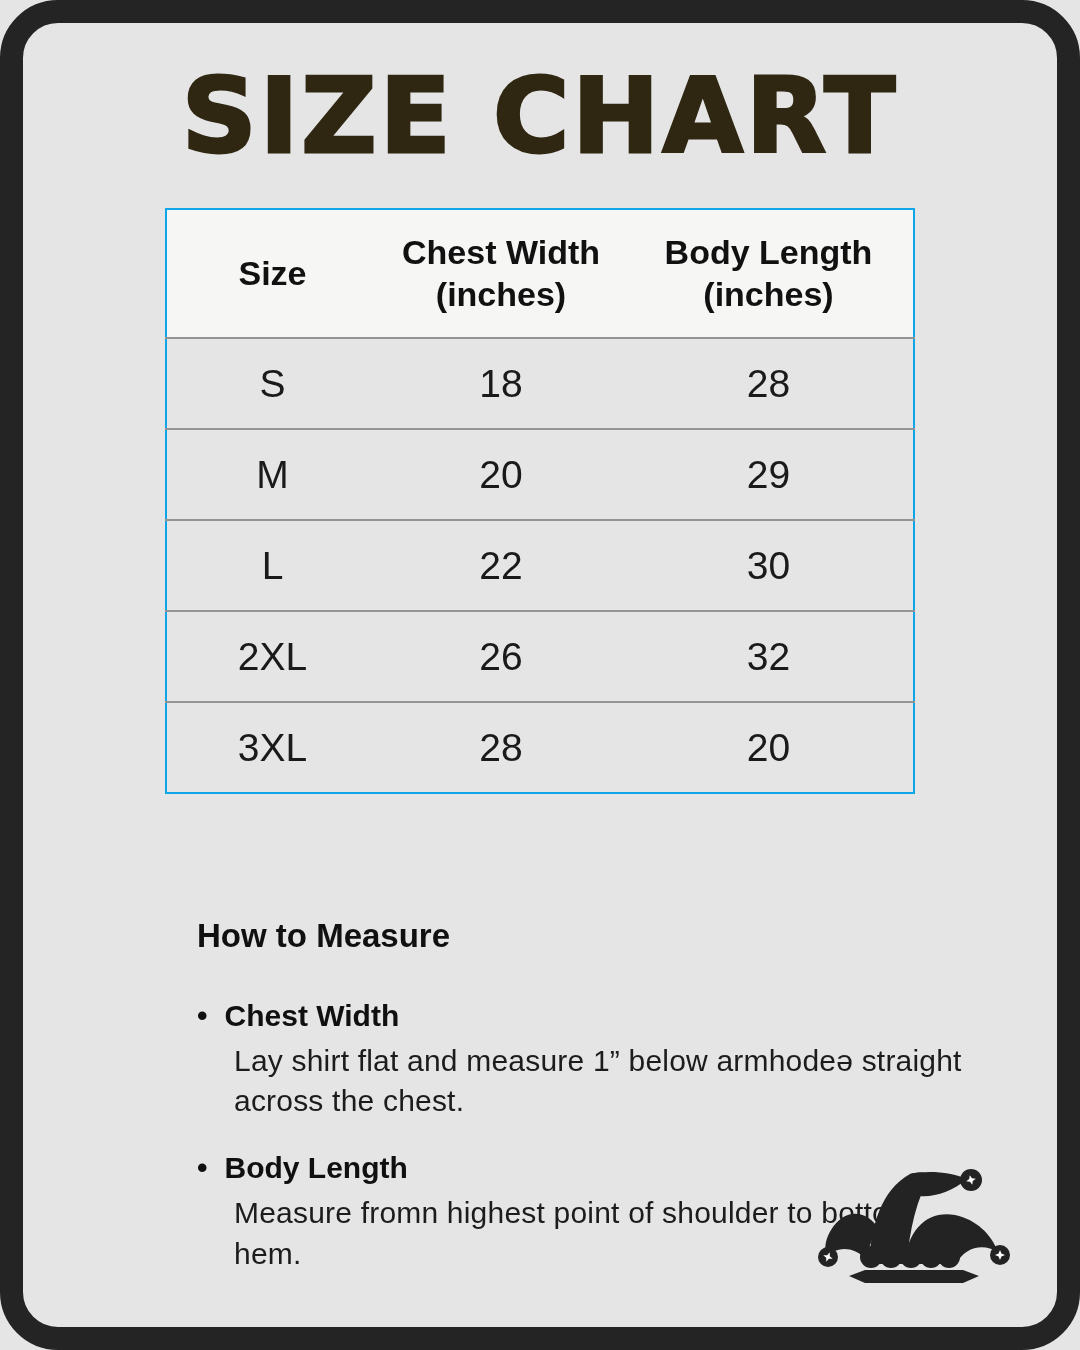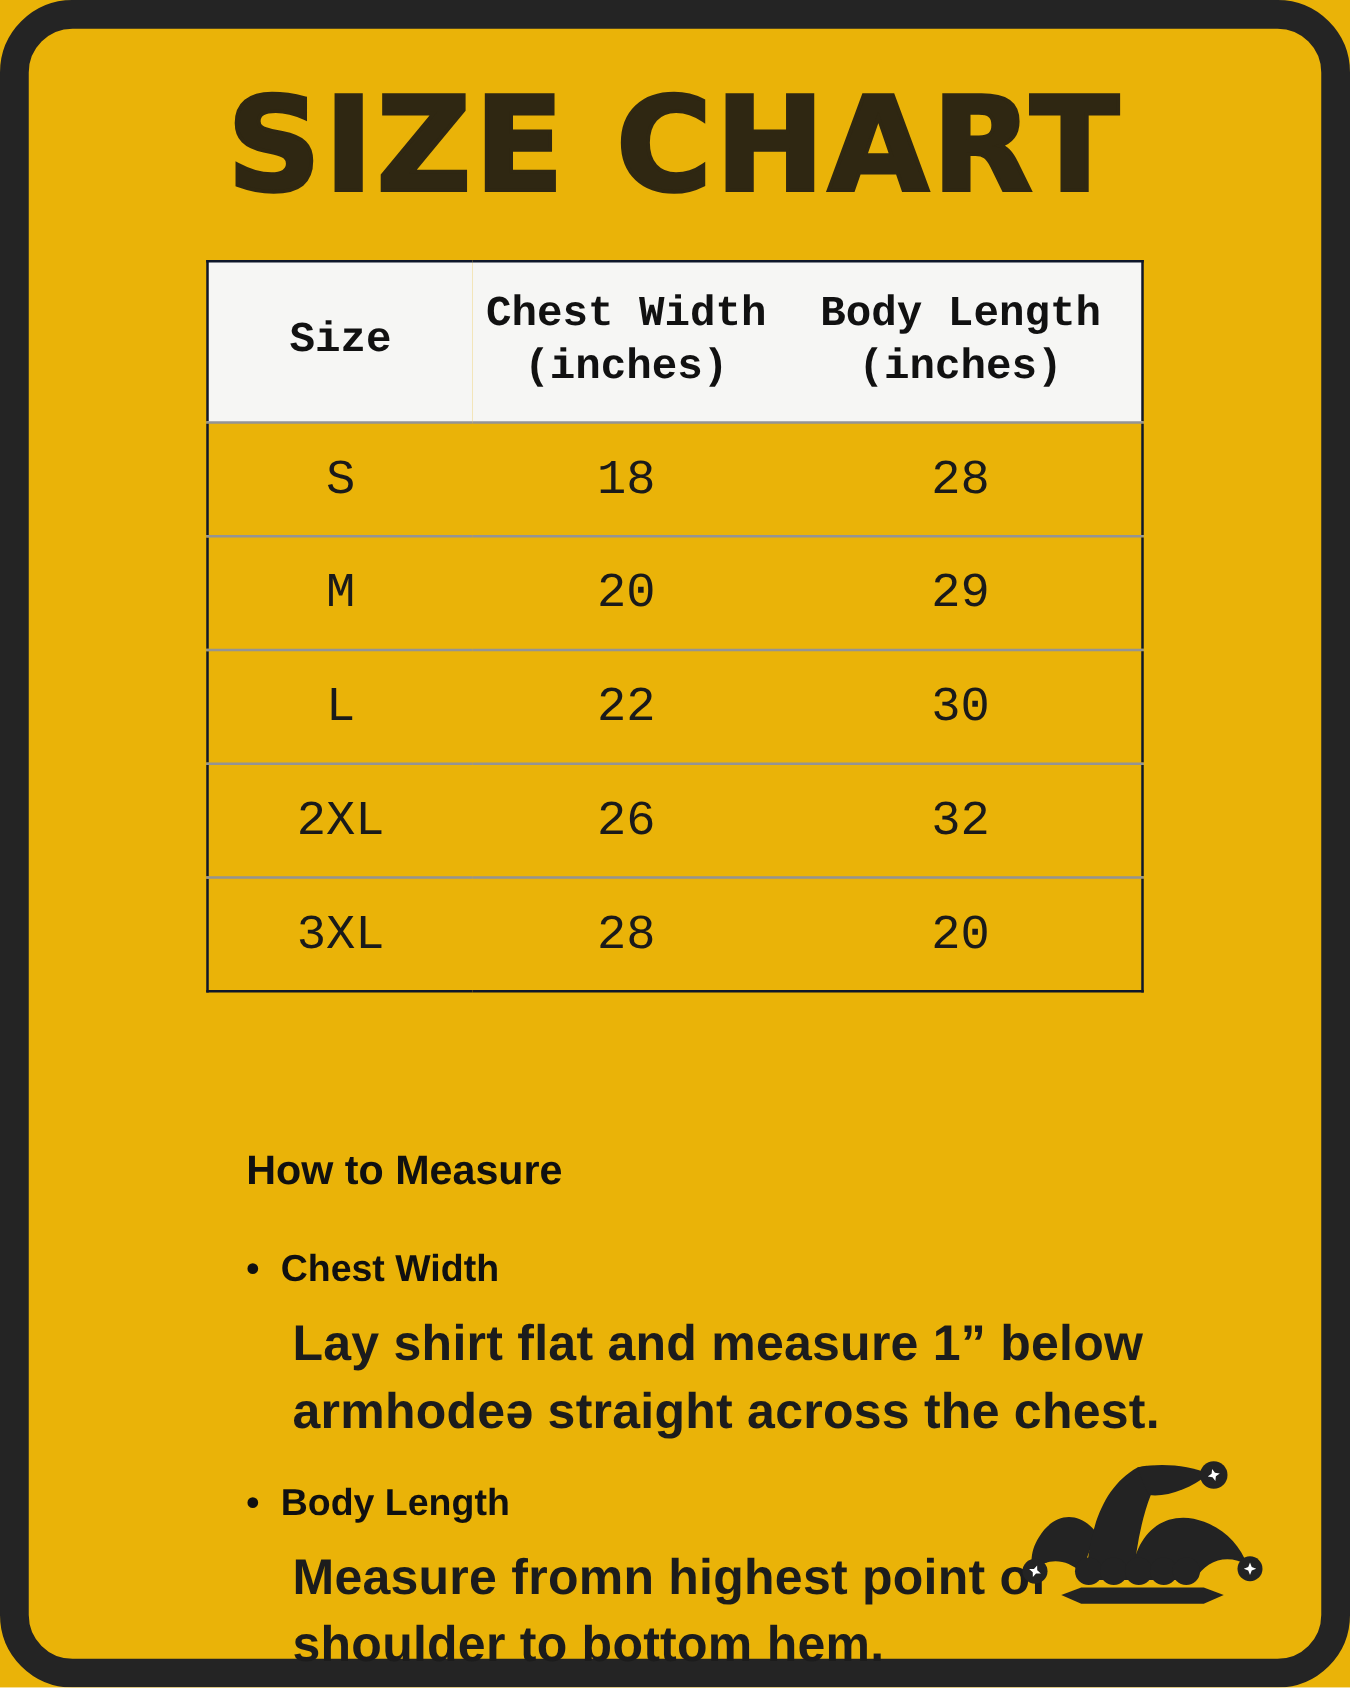--- a/index.html
+++ b/index.html
@@ -1,53 +1,53 @@
 <!DOCTYPE html>
 <html><head>
 <meta charset="utf-8">
 <style>
   html,body{margin:0;padding:0;background:#fff;}
   .canvas{
-    position:relative;width:1080px;height:1350px;background:#eab308;
+    position:relative;width:1080px;height:1350px;background:#e5e5e5;
     font-family:"Liberation Sans","DejaVu Sans",sans-serif;overflow:hidden;
   }
   .frame{
     position:absolute;inset:0;border:23px solid #242424;border-radius:58px;
     box-sizing:border-box;pointer-events:none;
   }
   .title{
     position:absolute;top:64px;left:0;width:100%;margin:0;text-align:center;
     font-family:"DejaVu Sans",sans-serif;font-size:104px;line-height:1;
     font-weight:900;color:#2f2712;letter-spacing:3px;
     -webkit-text-stroke:3px #2f2712;
   }
   table.size-table{
     position:absolute;left:165px;top:208px;width:748px;
     border-collapse:collapse;table-layout:fixed;text-align:center;
-    color:#1a1a1a;border:2px solid #0f172a;font-family:Liberation Mono, monospace;
+    color:#1a1a1a;border:2px solid #0ea5e9;
   }
   .size-table td, .size-table th{padding:0;}
   .size-table thead th{
     height:127px;background:#f6f6f4;font-size:34px;font-weight:700;
     line-height:1.22;color:#111;
   }
   .size-table thead .sub{display:block;font-weight:700;}
   .size-table tbody td{
     height:89px;font-size:39px;font-weight:400;border-top:2px solid #949494;
   }
   .measure{position:absolute;left:197px;top:901px;width:740px;color:#161616;}
   .measure h2{margin:16px 0 44px 0;font-size:33px;font-weight:700;color:#101010;}
   .mi-head{
     display:flex;align-items:baseline;gap:17px;
     font-size:30px;font-weight:700;margin:0 0 8px 0;color:#101010;
   }
   .mi-bullet{font-size:30px;}
   .mi-desc{
-    margin:16px 0 30px 37px;font-size:40px;line-height:1.34;width:730px;
-    font-weight:700;color:#1c1c1c;letter-spacing:.2px;
+    margin:0 0 30px 37px;font-size:30px;line-height:1.34;width:730px;
+    font-weight:400;color:#1c1c1c;letter-spacing:.2px;
   }
   .logo{position:absolute;left:813px;top:1164px;width:202px;height:130px;}
 </style>
 </head>
 <body>
 
 <div class="canvas">
   <div class="frame"></div>
 
   <h1 class="title">SIZE CHART</h1>

